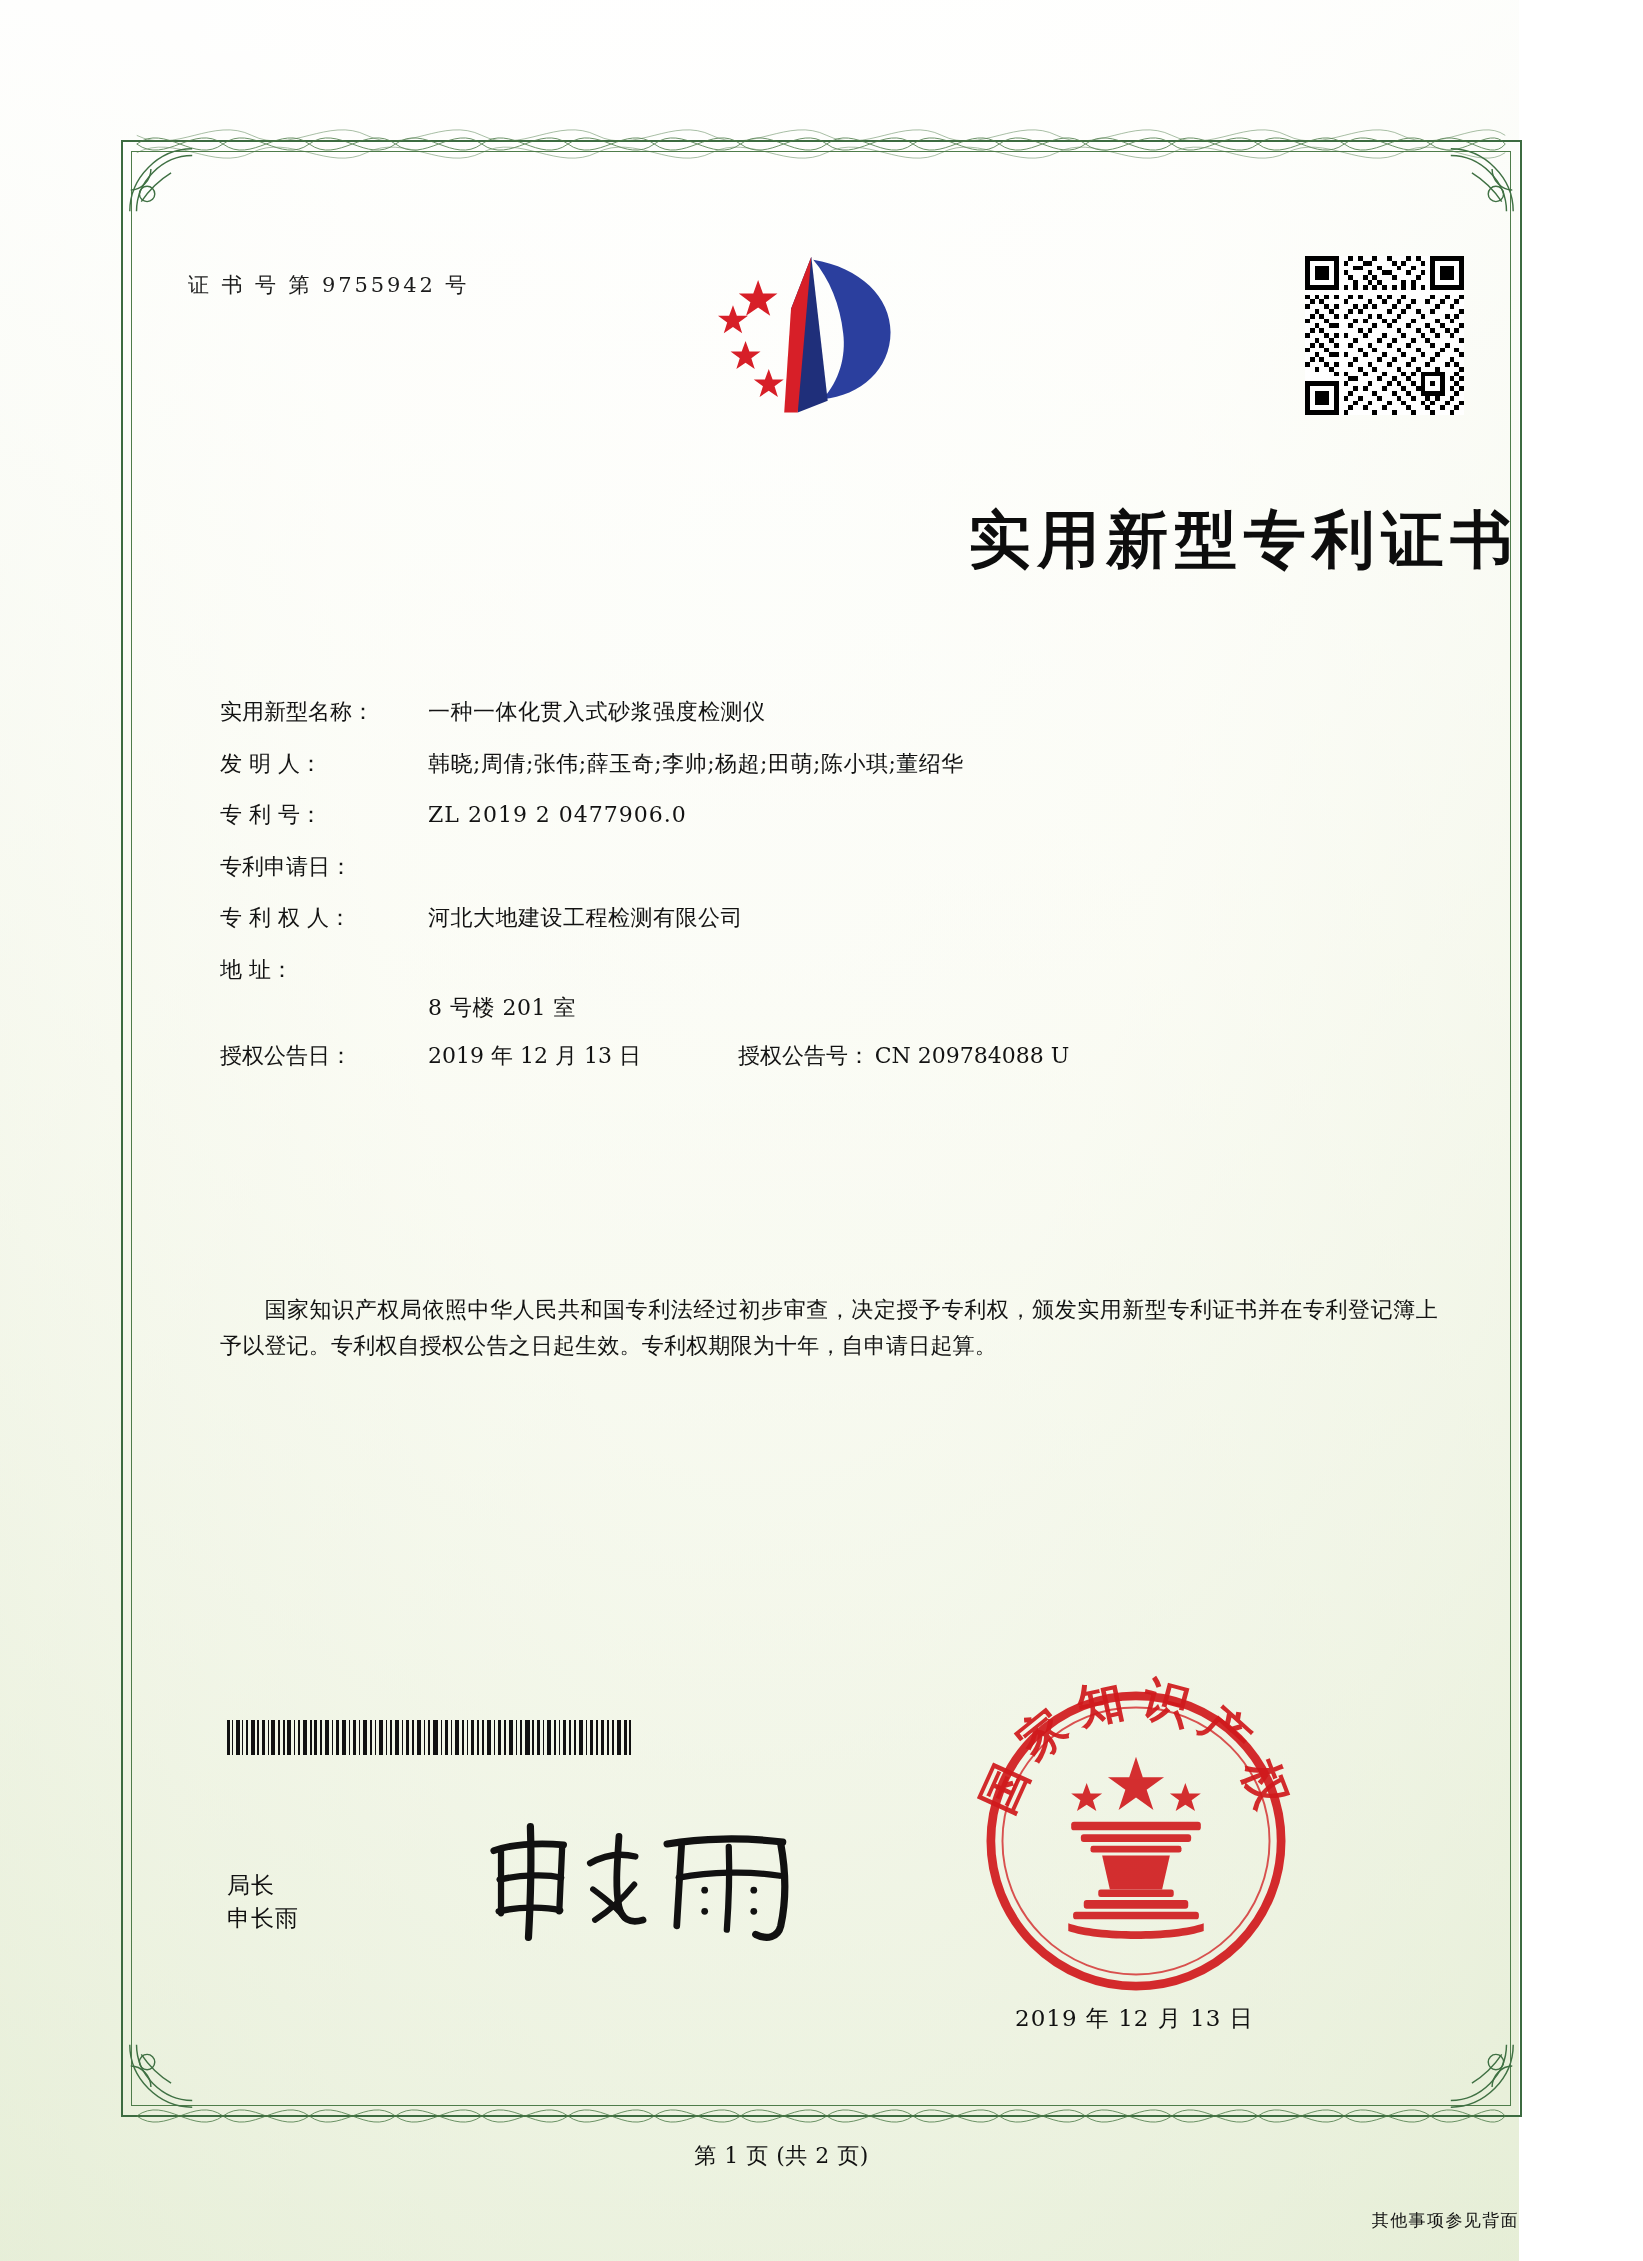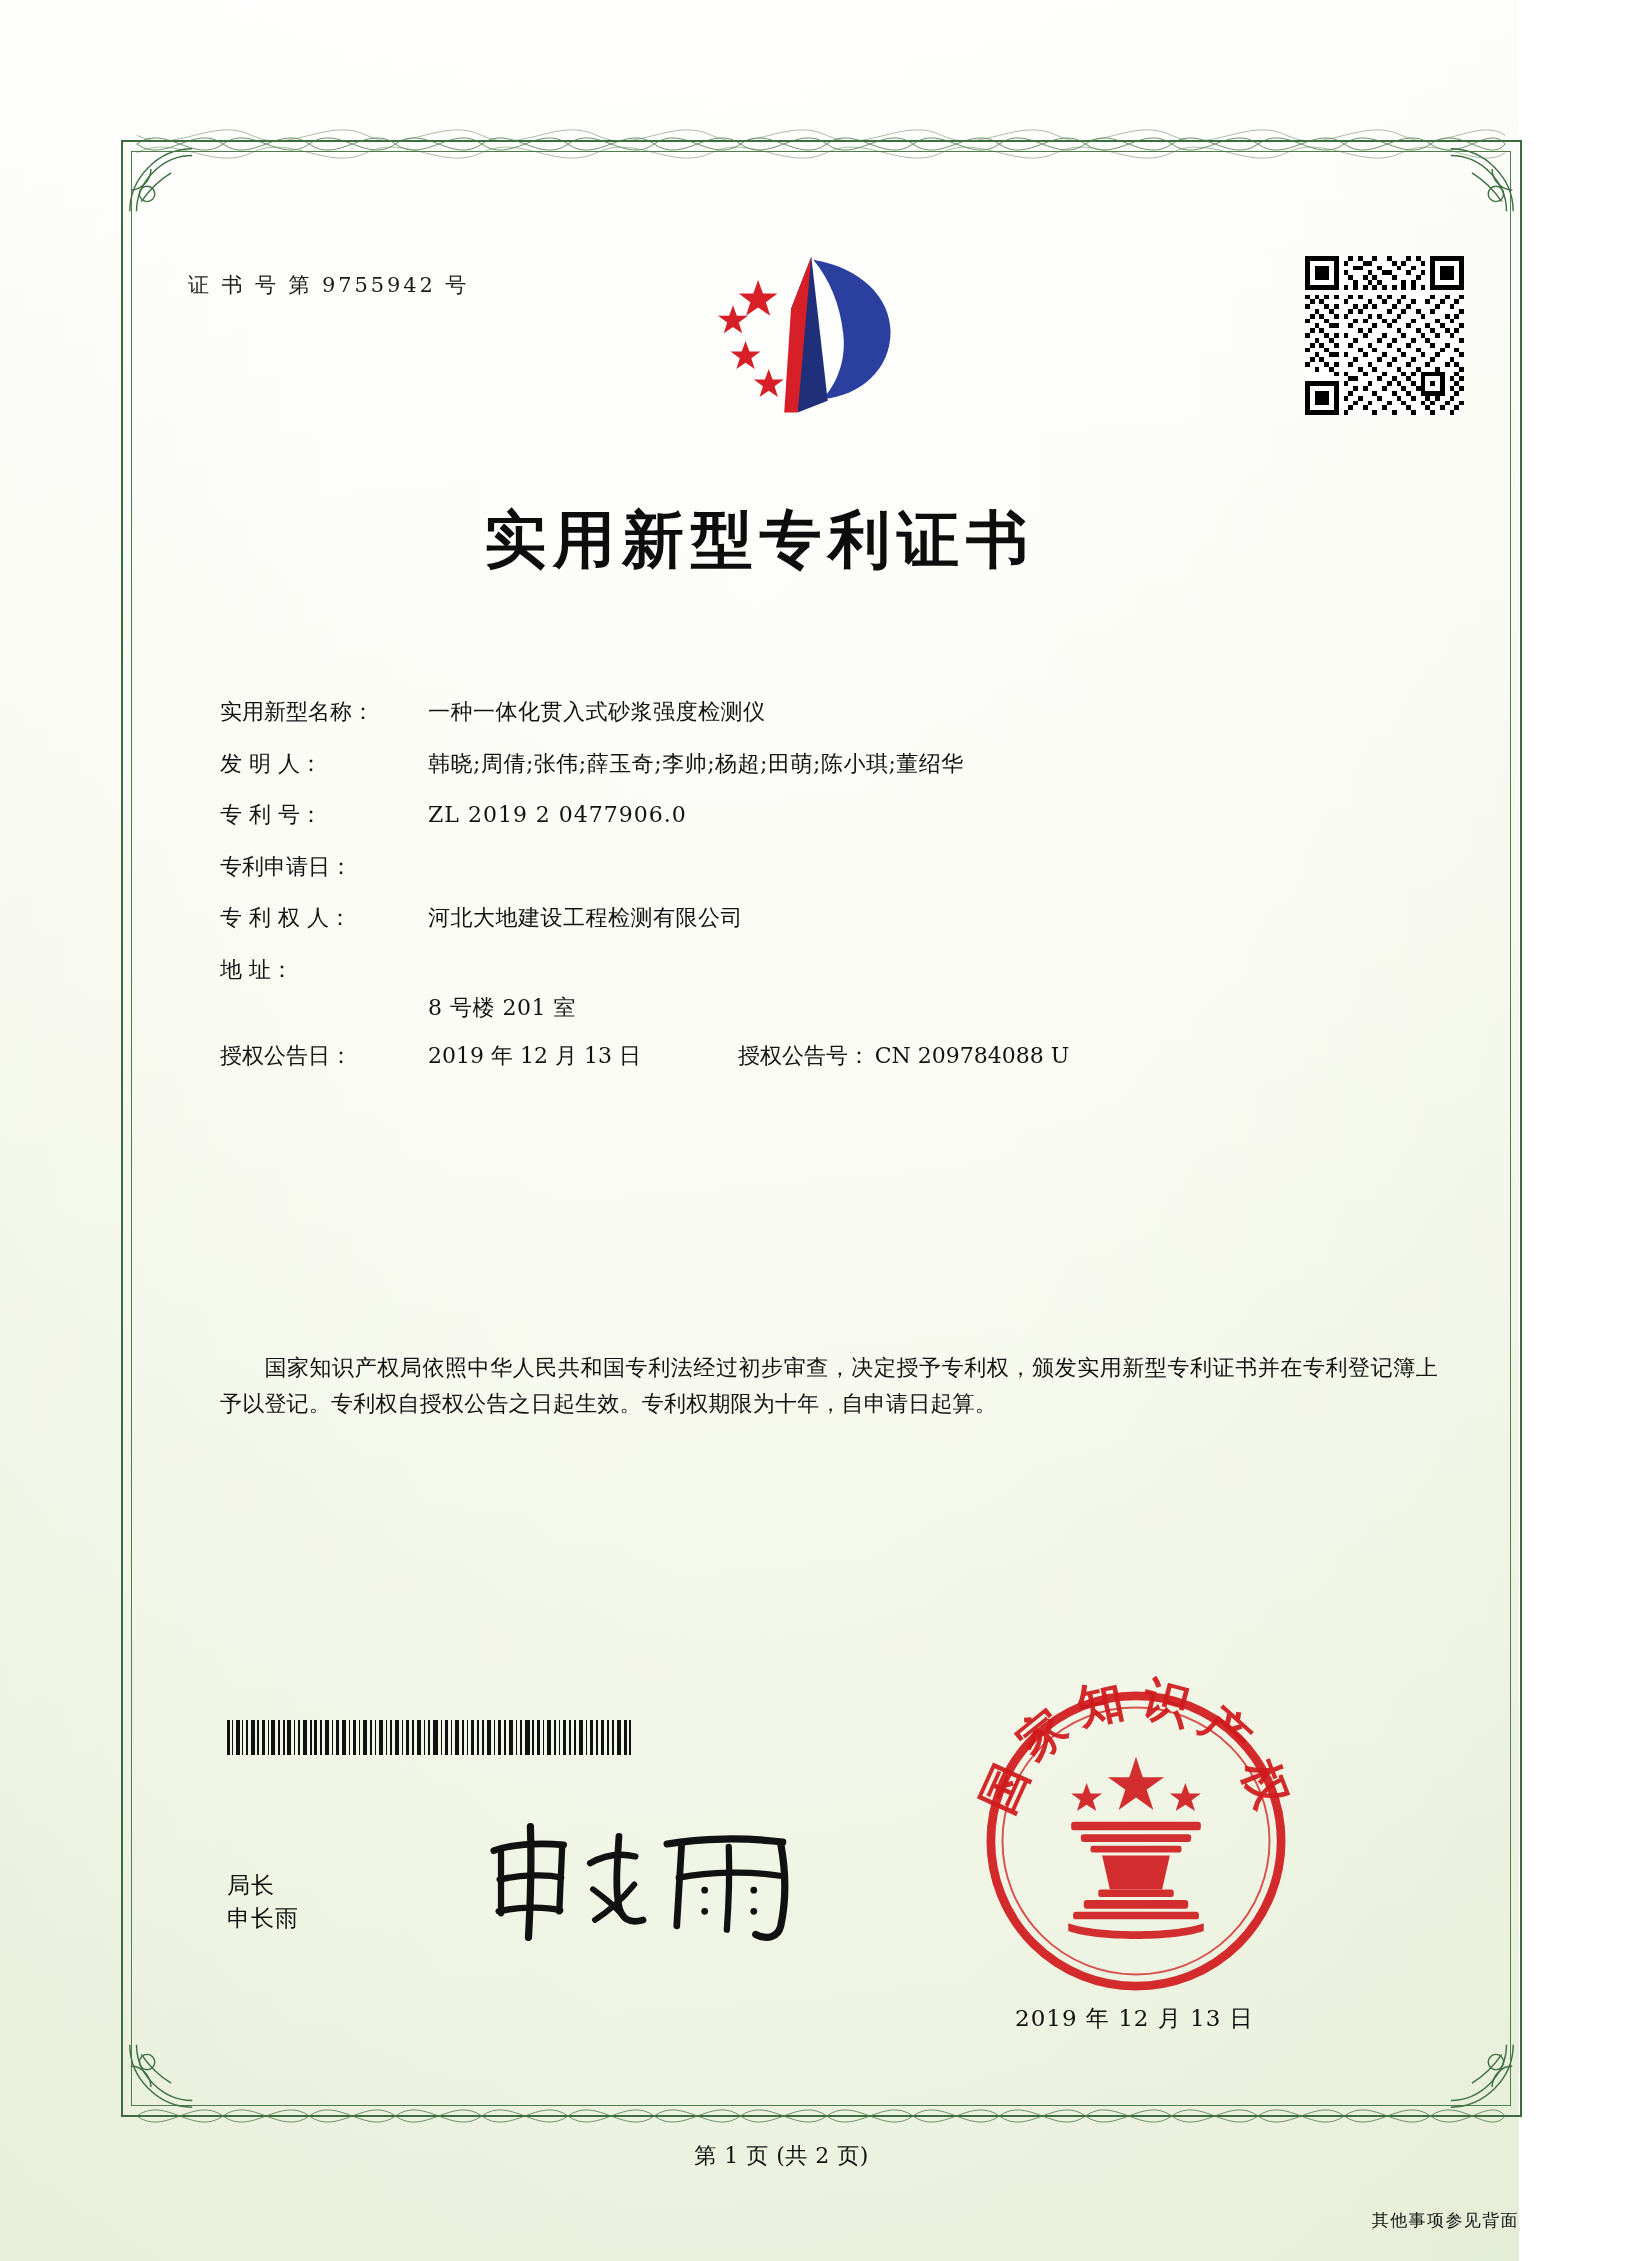--- a/index.html
+++ b/index.html
@@ -86,21 +86,21 @@
     position: absolute;
     left: 1305px; top: 256px;
     width: 159px; height: 159px;
   }
   .qr canvas, .qr svg { display: block; }
 
   .title {
     position: absolute;
     left: 0; right: 0;
     top: 498px;
-    text-align: center;
+    text-align: right;
     font-family: "DejaVu Serif", "Liberation Serif", serif;
     font-size: 62px;
     font-weight: bold;
     letter-spacing: 6.8px;
     color: #0d0d0d;
   }
 
   
   .fields {
     position: absolute;
@@ -143,21 +143,21 @@
   .para {
     position: absolute;
     left: 220px;
     width: 1218px;
     font-size: 22px;
     line-height: 1.62;
     color: #131313;
     text-align: justify;
     letter-spacing: 0.2px;
   }
-  .para.p1 { top: 1350px; }
+  .para.p1 { top: 1292px; }
   .para.p2 { top: 1485px; }
   .indent { display: inline-block; width: 44px; }
 
   
   .barcode {
     position: absolute;
     left: 227px;
     top: 1720px;
     width: 406px;
     height: 35px;

